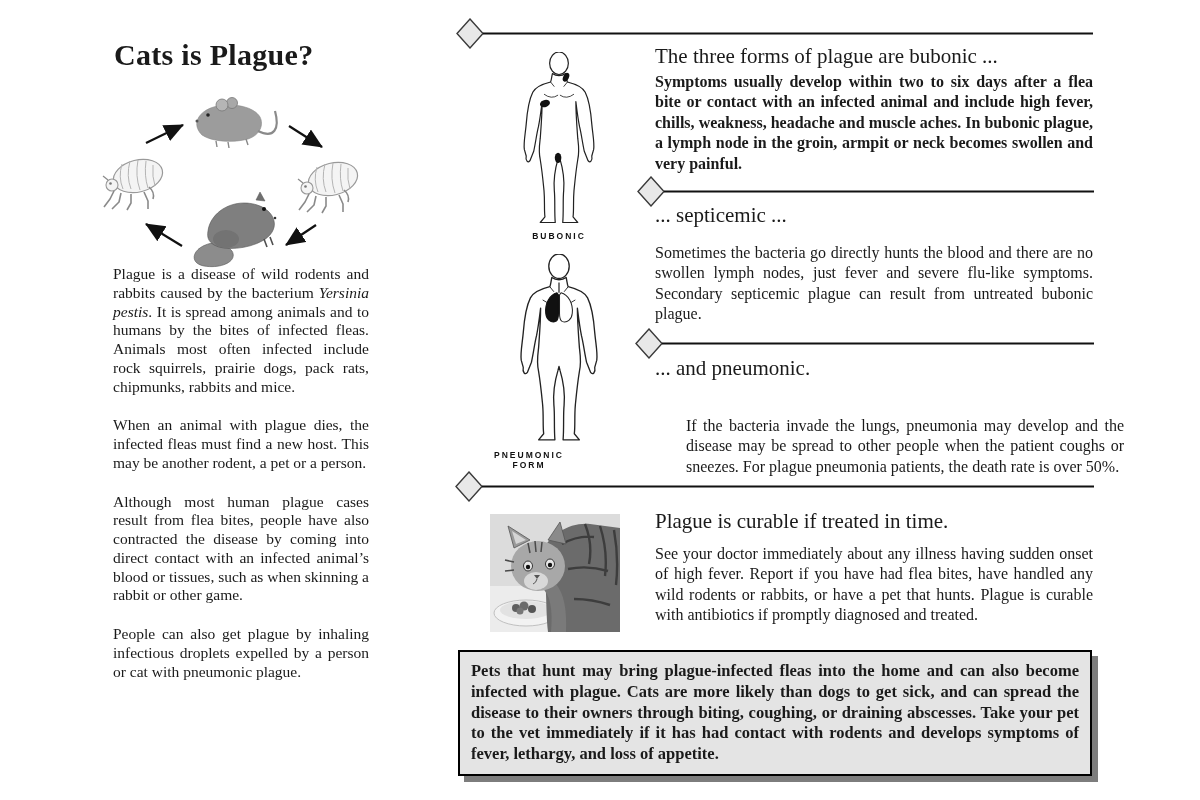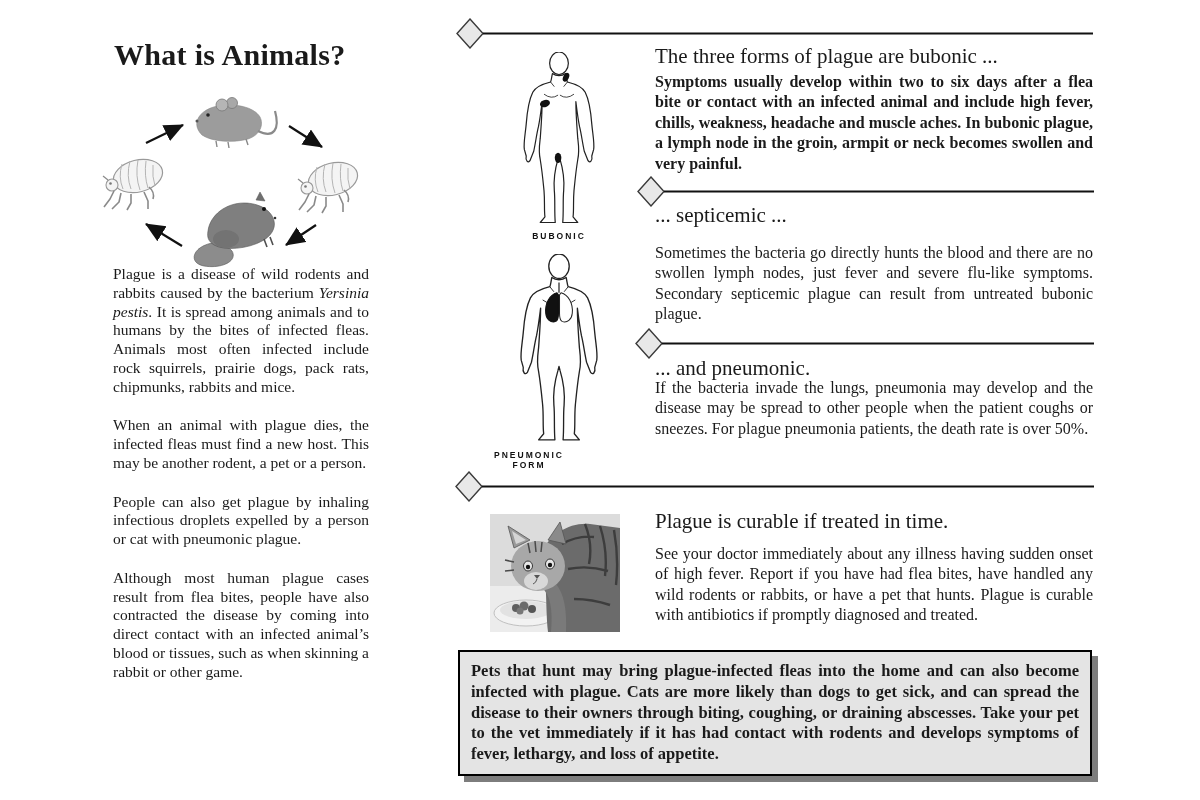--- a/index.html
+++ b/index.html
@@ -24,21 +24,21 @@
   .fig-label{position:absolute;text-align:center;font-family:"Liberation Sans",sans-serif;
              font-size:8.5px;font-weight:bold;letter-spacing:2px;line-height:1.2;color:#111;}
   .lbl-bubonic{left:516px;top:231px;width:86px;}
   .lbl-pneumonic{left:480px;top:450px;width:98px;}
 
   
   .sect-h{position:absolute;left:655px;width:440px;font-size:21px;font-weight:normal;}
   .sect-b{position:absolute;left:655px;width:438px;font-size:16px;line-height:1.28;text-align:justify;}
   .h1{top:44px;} .b1{top:72px;font-weight:bold;}
   .h2{top:203px;} .b2{top:243px;}
-  .h3{top:356px;} .b3{top:378px;}
+  .h3{top:356px;} .b3{top:416px;margin-left:31px;}
   .h4{top:509px;} .b4{top:544px;}
 
   .cat-photo{position:absolute;left:490px;top:514px;width:130px;height:118px;}
 
   
   .callout{position:absolute;left:458px;top:650px;width:608px;padding:9px 11px;
            background:#e4e4e4;border:2px solid #000;box-shadow:6px 6px 0 #7d7d7d;
            font-size:16.5px;font-weight:bold;line-height:1.26;text-align:justify;}
 </style>
 </head>
@@ -57,21 +57,21 @@
         <ellipse cx="38" cy="24" rx="25" ry="16" transform="rotate(-14 38 24)" fill="#f4f4f4" stroke="#999" stroke-width="1.2"></ellipse>
         <path d="M22,12 q-4,13 1,25 M30,9 q-4,15 1,28 M38,8 q-3,16 2,30 M46,9 q-2,15 2,27 M53,13 q-1,12 2,21" fill="none" stroke="#b4b4b4" stroke-width="1"></path>
         <circle cx="12" cy="33" r="6" fill="#f4f4f4" stroke="#999" stroke-width="1.1"></circle>
         <circle cx="10.5" cy="31.5" r="1.3" fill="#777"></circle>
         <path d="M8,28 L3,24" stroke="#8a8a8a" stroke-width="1.2" fill="none"></path>
         <path d="M14,39 l-4,8 l-6,8 M21,41 l-2,9 l-7,7 M31,42 l0,9 l-4,7 M44,40 l4,9 l0,8 M49,35 q6,5 4,12" fill="none" stroke="#8a8a8a" stroke-width="1.6" stroke-linejoin="round"></path>
       </g>
     </defs>
   </svg>
 
-  <div class="title">What is Animals?</div>
+  <div class="title">Cats is Plague?</div>
 
   <svg class="cycle-diagram" width="260" height="180" viewBox="0 0 260 180">
     <defs>
       <marker id="ah" markerWidth="11" markerHeight="9" refX="8.5" refY="4" orient="auto">
         <path d="M0,0 L9,4 L0,8 Z" fill="#111"></path>
       </marker>
     </defs>
 
     <g transform="translate(88,0)">
       <path d="M9,27 C10,20 18,13 30,11 C48,8 66,12 72,22 C76,30 72,40 60,44 C46,48 24,47 14,40 C10,36 8,31 9,27 Z" fill="#9c9c9c" stroke="#888" stroke-width="0.6"></path>
@@ -103,22 +103,22 @@
 
     <line x1="46" y1="48" x2="83" y2="30" stroke="#111" stroke-width="2.2" marker-end="url(#ah)"></line>
     <line x1="189" y1="31" x2="222" y2="52" stroke="#111" stroke-width="2.2" marker-end="url(#ah)"></line>
     <line x1="216" y1="130" x2="186" y2="150" stroke="#111" stroke-width="2.2" marker-end="url(#ah)"></line>
     <line x1="82" y1="151" x2="46" y2="129" stroke="#111" stroke-width="2.2" marker-end="url(#ah)"></line>
   </svg>
 
   <div class="intro">
     <p><span>Plague is a disease of wild rodents and rabbits caused by the bacterium </span><i>Yersinia pestis</i><span>.  It is spread among animals and to humans by the bites of infected fleas.  Animals most often infected include rock squirrels, prairie dogs, pack rats, chipmunks, rabbits and mice.</span></p>
     <p>When an animal with plague dies, the infected fleas must find a new host.  This may be another rodent, a pet or a person.</p>
+    <p>Although most human plague cases result from flea bites, people have also contracted the disease by coming into direct contact with an infected animal’s blood or tissues, such as when skinning a rabbit or other game.</p>
     <p>People can also get plague by inhaling infectious droplets expelled by a person or cat with pneumonic plague.</p>
-    <p>Although most human plague cases result from flea bites, people have also contracted the disease by coming into direct contact with an infected animal’s blood or tissues, such as when skinning a rabbit or other game.</p>
   </div>
 
   <svg class="divider" style="left:455px;top:18px" width="640" height="31">
     <polygon points="15,1 28,15.5 15,30 2,15.5" fill="#e8e8e8" stroke="#3a3a3a" stroke-width="1.4"></polygon>
     <line x1="28" y1="15.5" x2="638" y2="15.5" stroke="#111" stroke-width="2"></line>
   </svg>
   <svg class="divider" style="left:636px;top:176px" width="459" height="31">
     <polygon points="15,1 28,15.5 15,30 2,15.5" fill="#e8e8e8" stroke="#3a3a3a" stroke-width="1.4"></polygon>
     <line x1="28" y1="15.5" x2="458" y2="15.5" stroke="#111" stroke-width="2"></line>
   </svg>

